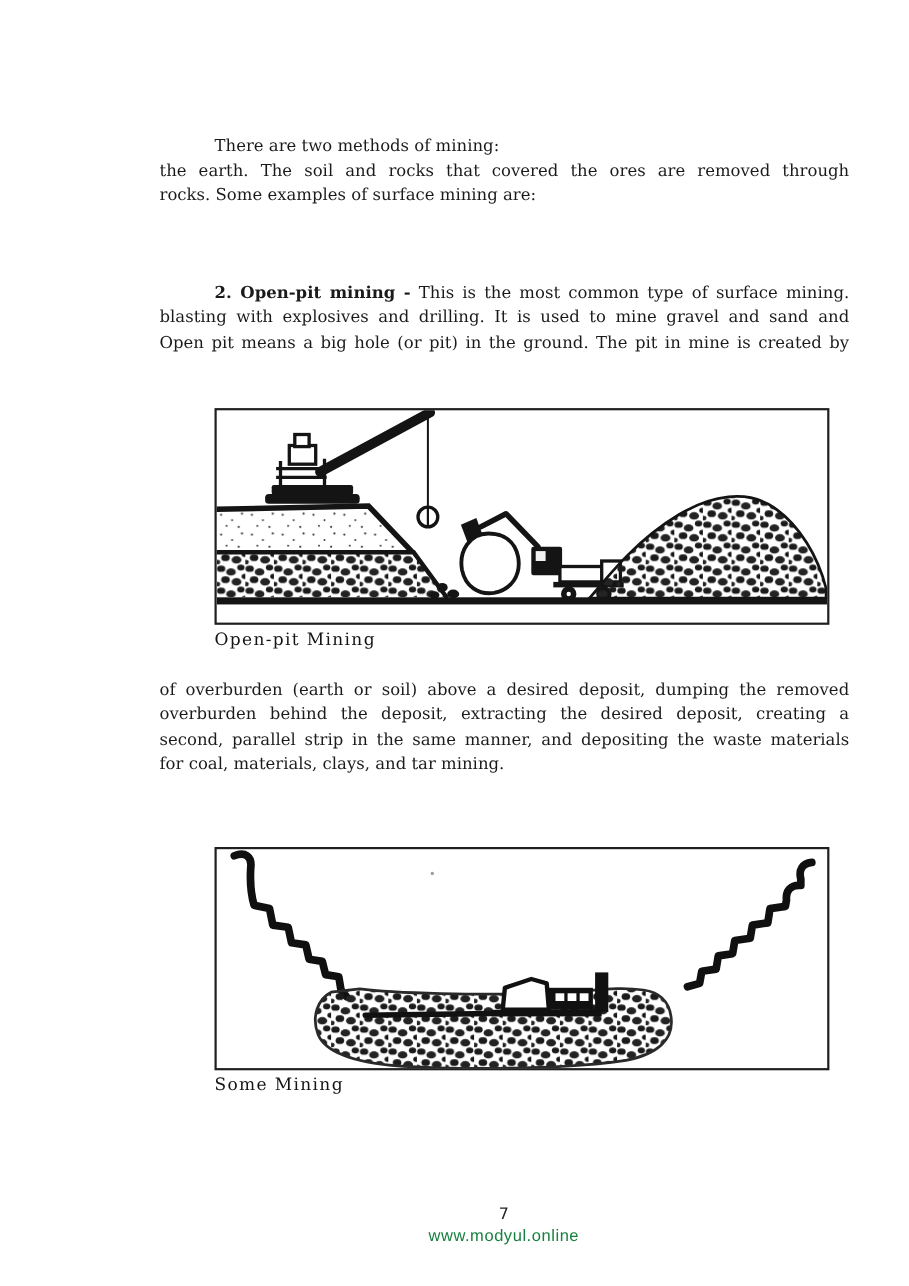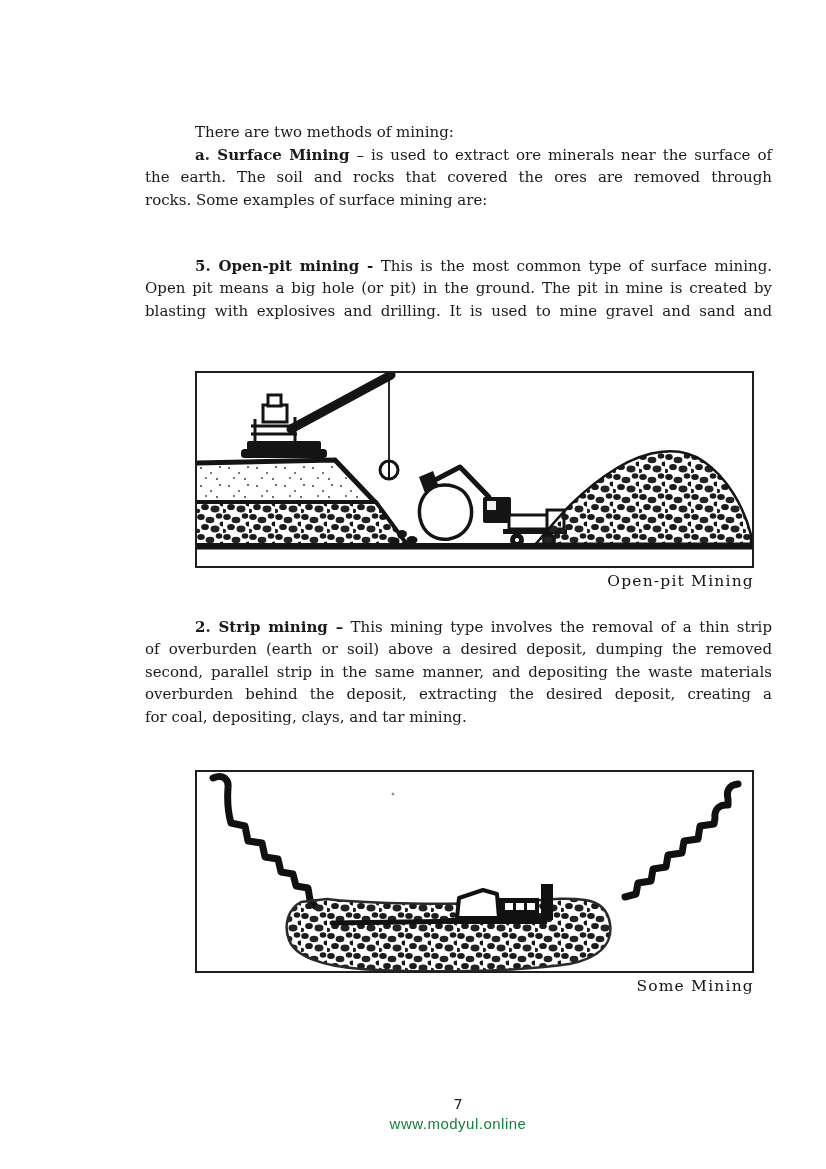--- a/index.html
+++ b/index.html
@@ -25,21 +25,21 @@
   .figure {
     position: absolute;
     left: 150px; width: 559px;
     border: 2px solid #1f1f1f;
     background: #ffffff;
   }
   .figure svg { display: block; }
   .caption {
     position: absolute;
     left: 150px; width: 559px;
-    text-align: right;
+    text-align: left;
     font-size: 15.5px;
     letter-spacing: 1.2px;
     color: #141414;
   }
   .pagenum {
     position: absolute;
     left: 0; width: 826px;
     text-align: center;
     font-family: "DejaVu Sans", sans-serif;
     font-size: 14.5px;
@@ -58,29 +58,28 @@
 </head>
 <body>
 
 <div class="page">
 
   <div class="textblock" style="top:121px">
     <div class="lastline indent">There are two methods of mining:</div>
   </div>
 
   <div class="textblock" style="top:144px">
-    <div class="jline indent"><span class="b">a. Surface Mining</span><span> – is used to extract ore minerals near the surface of</span></div>
     <div class="jline">the earth. The soil and rocks that covered the ores are removed through</div>
     <div class="lastline">rocks. Some examples of surface mining are:</div>
   </div>
 
   <div class="textblock" style="top:255px">
-    <div class="jline indent"><span class="b">5. Open-pit mining -</span><span> This is the most common type of surface mining.</span></div>
+    <div class="jline indent"><span class="b">2. Open-pit mining -</span><span> This is the most common type of surface mining.</span></div>
+    <div class="jline">blasting with explosives and drilling. It is used to mine gravel and sand and</div>
     <div class="jline">Open pit means a big hole (or pit) in the ground. The pit in mine is created by</div>
-    <div class="jline">blasting with explosives and drilling. It is used to mine gravel and sand and</div>
   </div>
 
   <div class="figure" style="top:371px; height:197px">
     <svg viewBox="0 0 555 193" width="555" height="193">
       <defs>
         <pattern id="p1rocks" width="26" height="20" patternUnits="userSpaceOnUse">
           <ellipse cx="4" cy="4" rx="3.8" ry="2.9" fill="#1b1b1b"></ellipse>
           <ellipse cx="13" cy="7" rx="4.4" ry="3.3" fill="#232323"></ellipse>
           <ellipse cx="22" cy="3" rx="3.3" ry="2.7" fill="#1b1b1b"></ellipse>
           <ellipse cx="8" cy="14" rx="3.9" ry="3.1" fill="#1b1b1b"></ellipse>
@@ -146,25 +145,24 @@
 
       <g>
         <path d="M338,172 C358,148 382,118 420,95 C450,77 482,72 506,88 C530,104 547,134 554,162 L554,172 Z" fill="url(#p1rocks)" stroke="#141414" stroke-width="2.5"></path>
         <path d="M338,172 L554,172" stroke="#141414" stroke-width="5"></path>
       </g>
     </svg>
   </div>
   <div class="caption" style="top:572px">Open-pit Mining</div>
 
   <div class="textblock" style="top:616px">
-    <div class="jline indent"><span class="b">2. Strip mining –</span><span> This mining type involves the removal of a thin strip</span></div>
     <div class="jline">of overburden (earth or soil) above a desired deposit, dumping the removed</div>
+    <div class="jline">overburden behind the deposit, extracting the desired deposit, creating a</div>
     <div class="jline">second, parallel strip in the same manner, and depositing the waste materials</div>
-    <div class="jline">overburden behind the deposit, extracting the desired deposit, creating a</div>
-    <div class="lastline">for coal, depositing, clays, and tar mining.</div>
+    <div class="lastline">for coal, materials, clays, and tar mining.</div>
   </div>
 
   <div class="figure" style="top:770px; height:203px">
     <svg viewBox="0 0 555 199" width="555" height="199">
       <defs>
         <pattern id="p2rocks" width="26" height="20" patternUnits="userSpaceOnUse">
           <ellipse cx="4" cy="4" rx="3.8" ry="2.9" fill="#1b1b1b"></ellipse>
           <ellipse cx="13" cy="7" rx="4.4" ry="3.3" fill="#232323"></ellipse>
           <ellipse cx="22" cy="3" rx="3.3" ry="2.7" fill="#1b1b1b"></ellipse>
           <ellipse cx="8" cy="14" rx="3.9" ry="3.1" fill="#1b1b1b"></ellipse>

